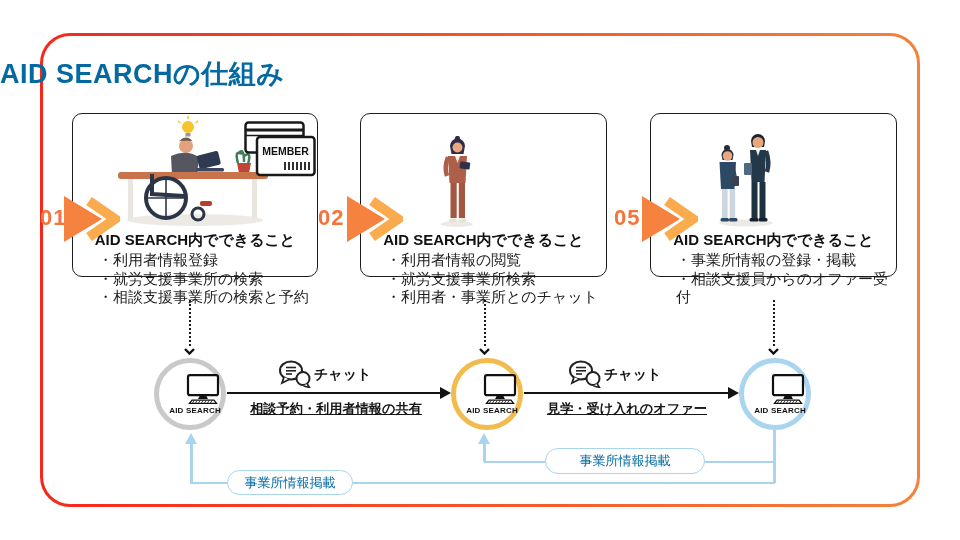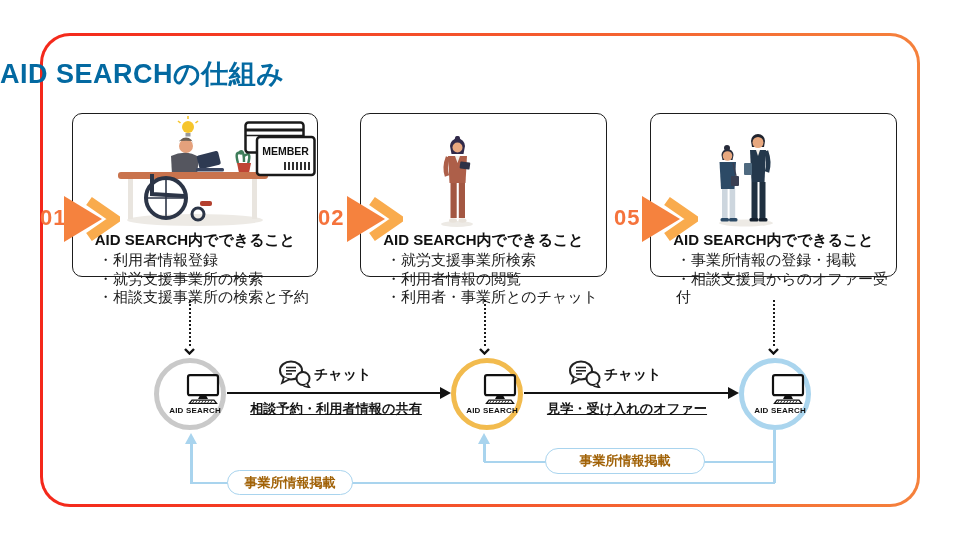--- a/index.html
+++ b/index.html
@@ -57,21 +57,21 @@
   .chat-label { position:absolute; top:366px; font-size:14px; font-weight:600; color:#151515; }
   .link-caption { position:absolute; top:400px; text-align:center; font-size:13.2px;
     font-weight:600; line-height:18px; color:#151515;text-decoration:underline; }
 
   .fb { position:absolute; background:#a9d4ee; z-index:1; }
   .fb-arrow-up { position:absolute; width:0; height:0; z-index:2;
     border-left:6px solid transparent; border-right:6px solid transparent;
     border-bottom:11px solid #a9d4ee; }
   .pill { position:absolute; background:#fff; border:1.6px solid #a9d4ee; z-index:4;
     display:flex; align-items:center; justify-content:center;
-    font-size:13px; font-weight:700; color:#a16207; }
+    font-size:13px; font-weight:400; color:#0369a1; }
   .pill-upper { left:545px; top:448px; width:160px; height:26px; border-radius:14px; }
   .pill-lower { left:227px; top:470px; width:126px; height:25px; border-radius:13px; }
 </style>
 </head>
 <body>
 
 <div class="stage">
 
   <div class="outer-frame">
       <div class="inner"></div>
@@ -130,22 +130,22 @@
         <line x1="53" y1="41" x2="53" y2="49"></line>
       <line x1="57" y1="41" x2="57" y2="49"></line>
         <line x1="61" y1="41" x2="61" y2="49"></line>
       <line x1="65" y1="41" x2="65" y2="49"></line>
     </g>
   </svg>
 
   <div class="step-box box2">
     <div class="step-heading">AID SEARCH内でできること</div>
     <div class="step-bullets">
+      <div>・利用者情報の閲覧</div>
       <div>・就労支援事業所検索</div>
-      <div>・利用者情報の閲覧</div>
       <div>・利用者・事業所とのチャット</div>
     </div>
   </div>
 
   <div class="badge badge2" style="background:#f8d16e;">
     <span>相談支援</span>
     <span>事業所</span>
   </div>
 
   <svg class="illu" style="left:432px;top:136px;" width="50" height="92" viewBox="0 0 50 92">

